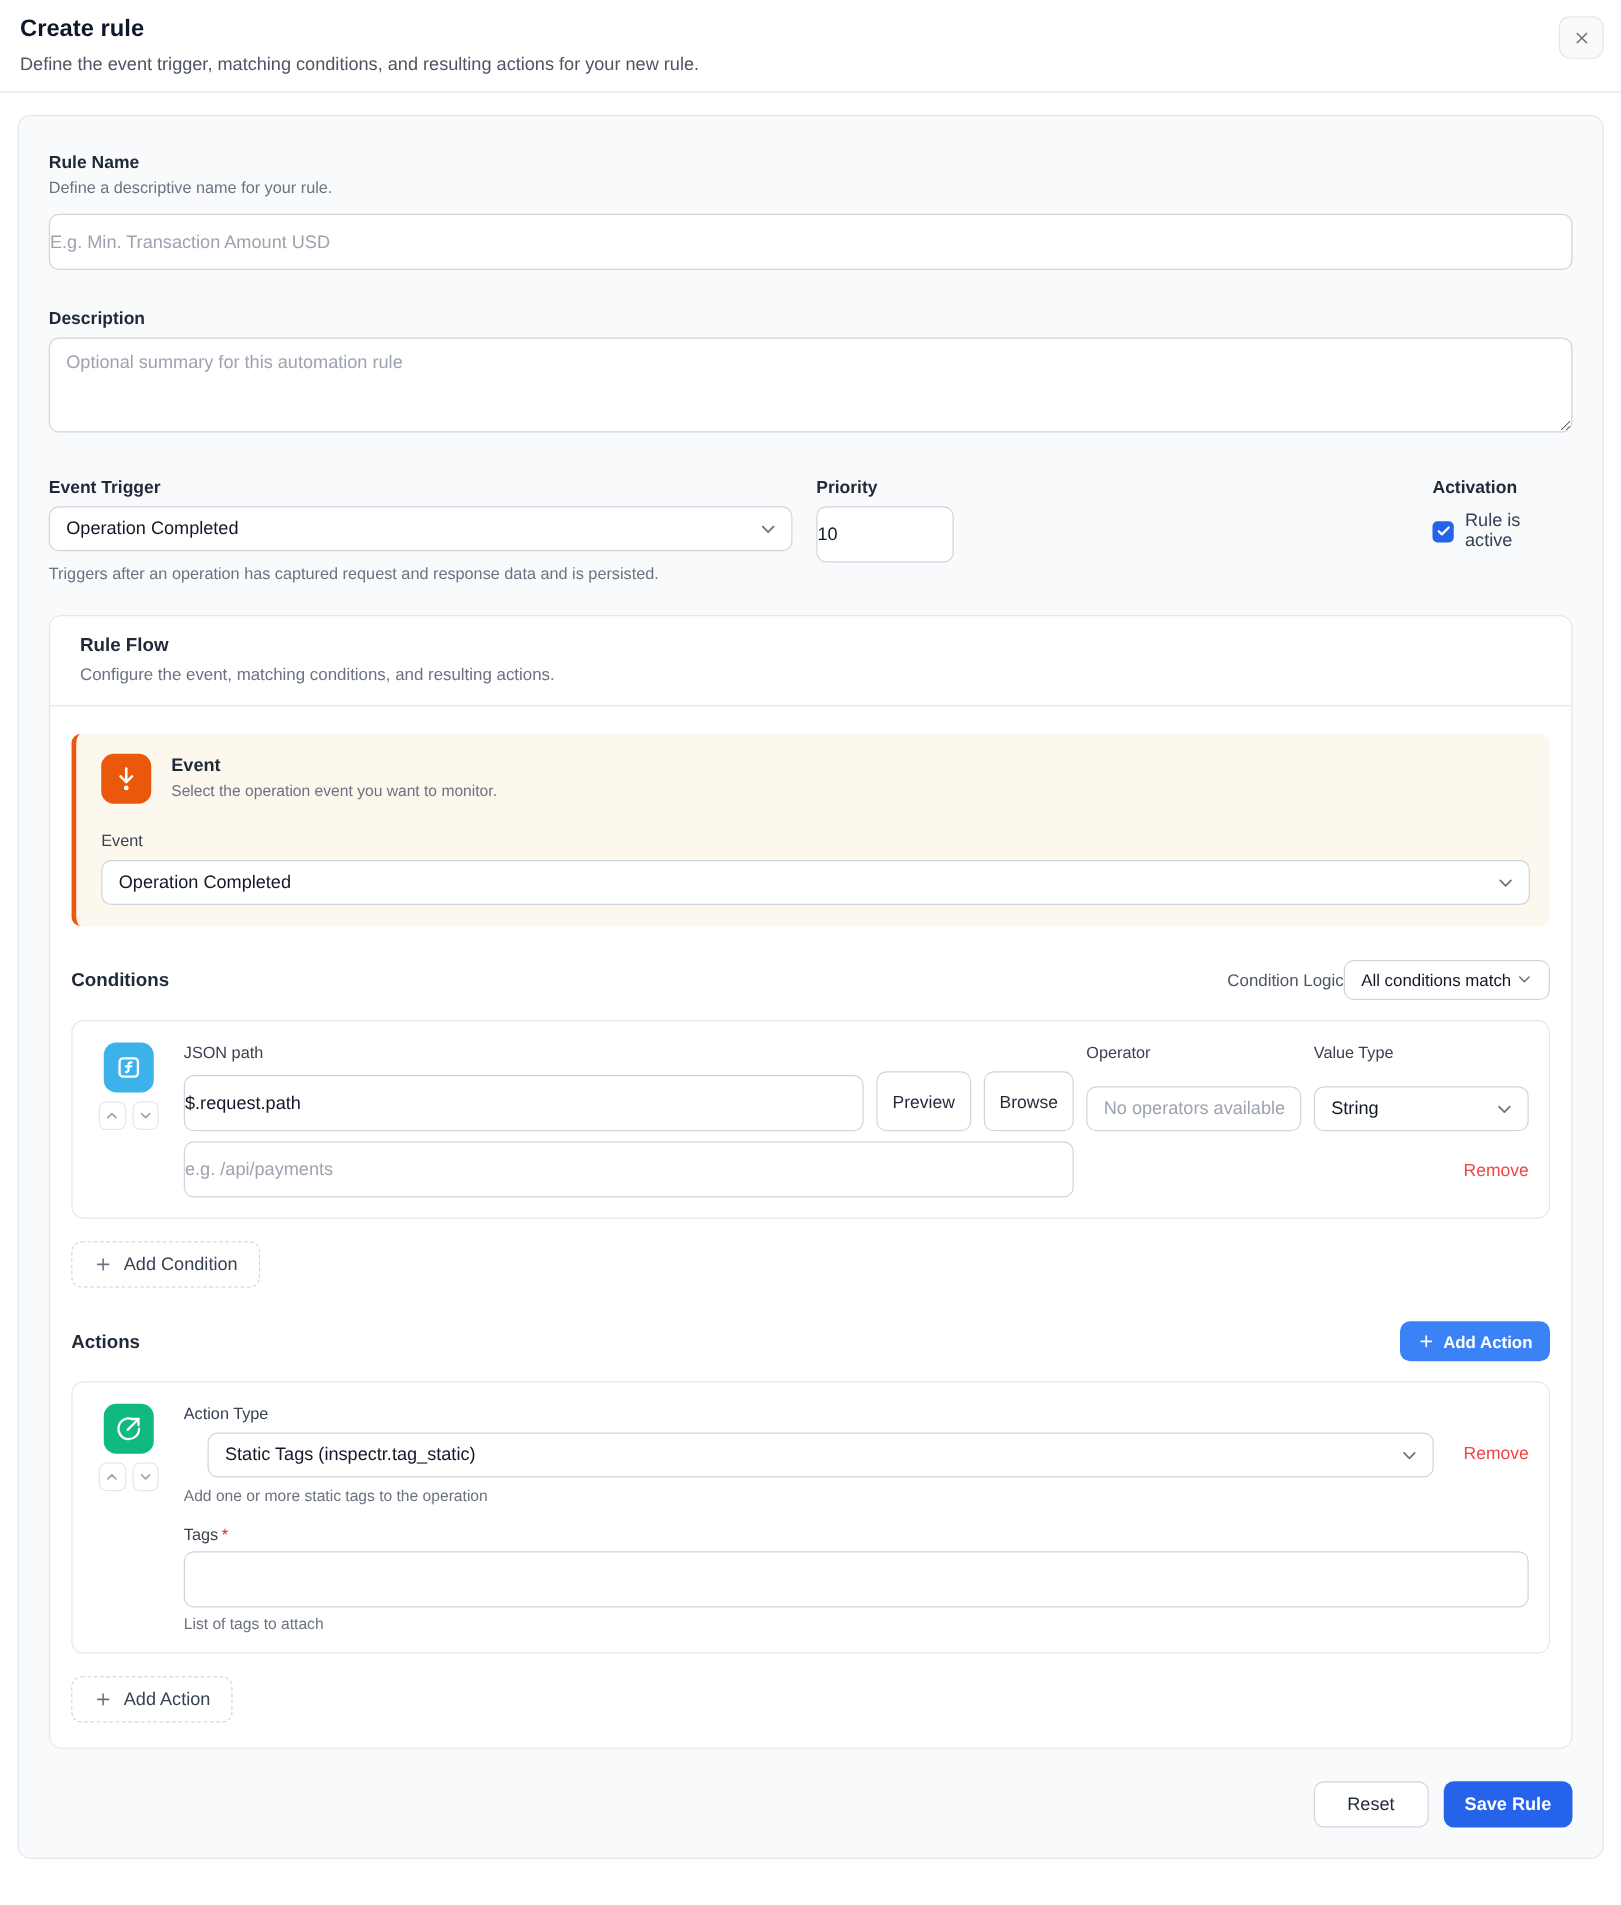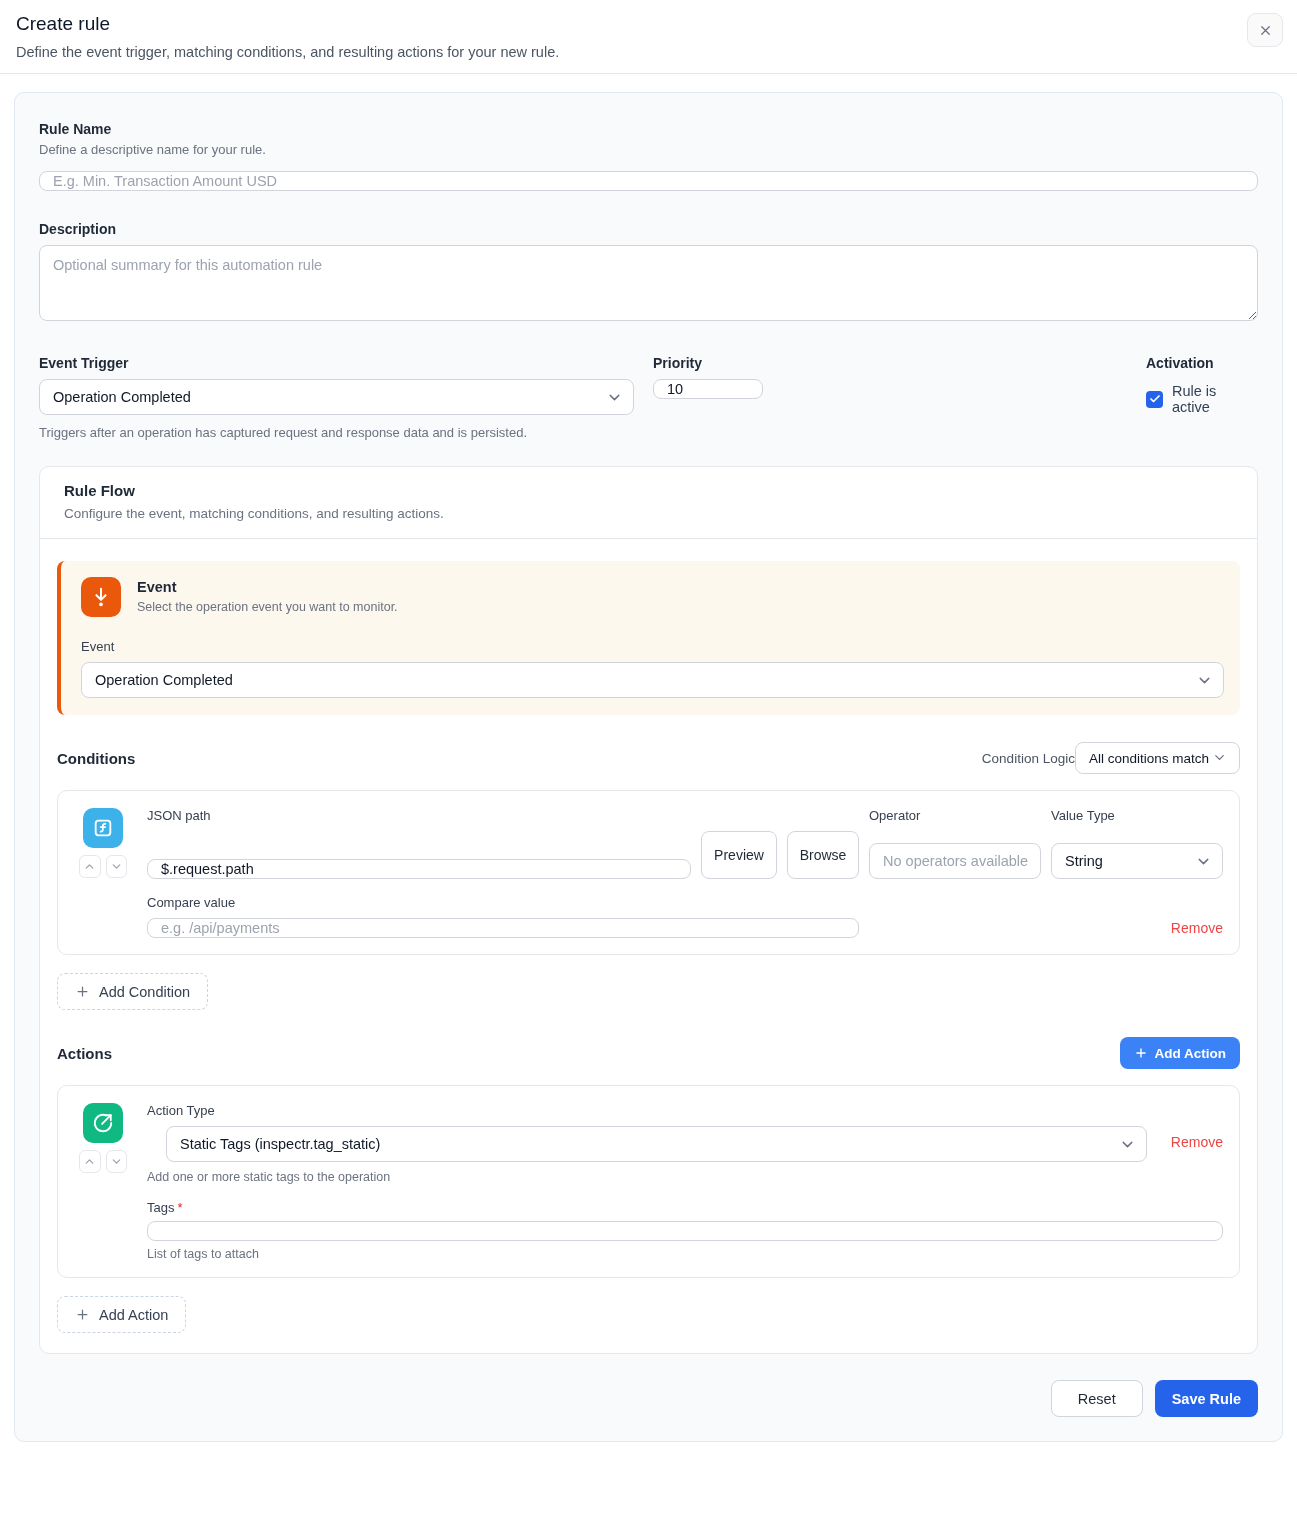--- a/index.html
+++ b/index.html
@@ -10,21 +10,21 @@
     color: #111827;
   }
   svg { display: block; }
 
   
   .header {
     display: flex; align-items: flex-start; justify-content: space-between;
     padding: 13px 14px 13px 16px;
     border-bottom: 1px solid #e5e7eb;
   }
-  .header-title { font-size: 19px; font-weight: 400; color: #0f172a; margin-bottom: 9px; }
+  .header-title { font-size: 19px; font-weight: 700; color: #0f172a; margin-bottom: 9px; }
   .header-sub { font-size: 14.5px; color: #4b5563; }
   .close-btn {
     width: 36px; height: 34px; flex: 0 0 auto; margin-top: 0;
     border: 1px solid #e5e7eb; border-radius: 9px; background: #fafafa;
     display: flex; align-items: center; justify-content: center;
     color: #6b7280; cursor: pointer;
   }
 
   
   .panel {
@@ -33,23 +33,23 @@
     border: 1px solid #e2e8f0;
     border-radius: 10px;
     padding: 28px 24px 24px;
   }
 
   .field-label { font-size: 14px; font-weight: 700; color: #1f2937; }
   .field-sub { font-size: 13px; color: #6b7280; margin-top: 5px; }
   .helper { font-size: 12.5px; color: #6b7280; }
 
   .input {
-    width: 100%; height: 20px;
+    width: 100%; height: 45px;
     border: 1px solid #d1d5db; border-radius: 8px;
-    background: #fff; padding: 0 13px;
+    background: #fff; padding: 0 0;
     font-size: 14.5px; color: #111827;
     font-family: "Liberation Sans", sans-serif;
     outline: none;
   }
   .input::placeholder { color: #9ca3af; }
   textarea.input { height: 76px; padding: 9px 13px; line-height: 1.4; }
 
   .selectbox {
     position: relative; display: flex; align-items: center;
     height: 36px; border: 1px solid #d1d5db; border-radius: 8px;
@@ -351,21 +351,20 @@
             </div>
             <div class="selectbox" style="grid-column:5;">
               <span>String</span>
               <span class="chev">
                 <svg width="17" height="17" viewBox="0 0 24 24" fill="none" stroke="currentColor" stroke-width="2" stroke-linecap="round" stroke-linejoin="round">
                     <path d="m6 9 6 6 6-6"></path>
                   </svg>
               </span>
             </div>
           </div>
-          <div class="mini-label mt16">Compare value</div>
           <div class="compare-row" style="margin-top:8px;">
             <div class="compare-input-wrap">
               <input class="input" type="text" placeholder="e.g. /api/payments" style="">
             </div>
             <button class="link-remove">Remove</button>
           </div>
         </div>
       </div>
 
       

